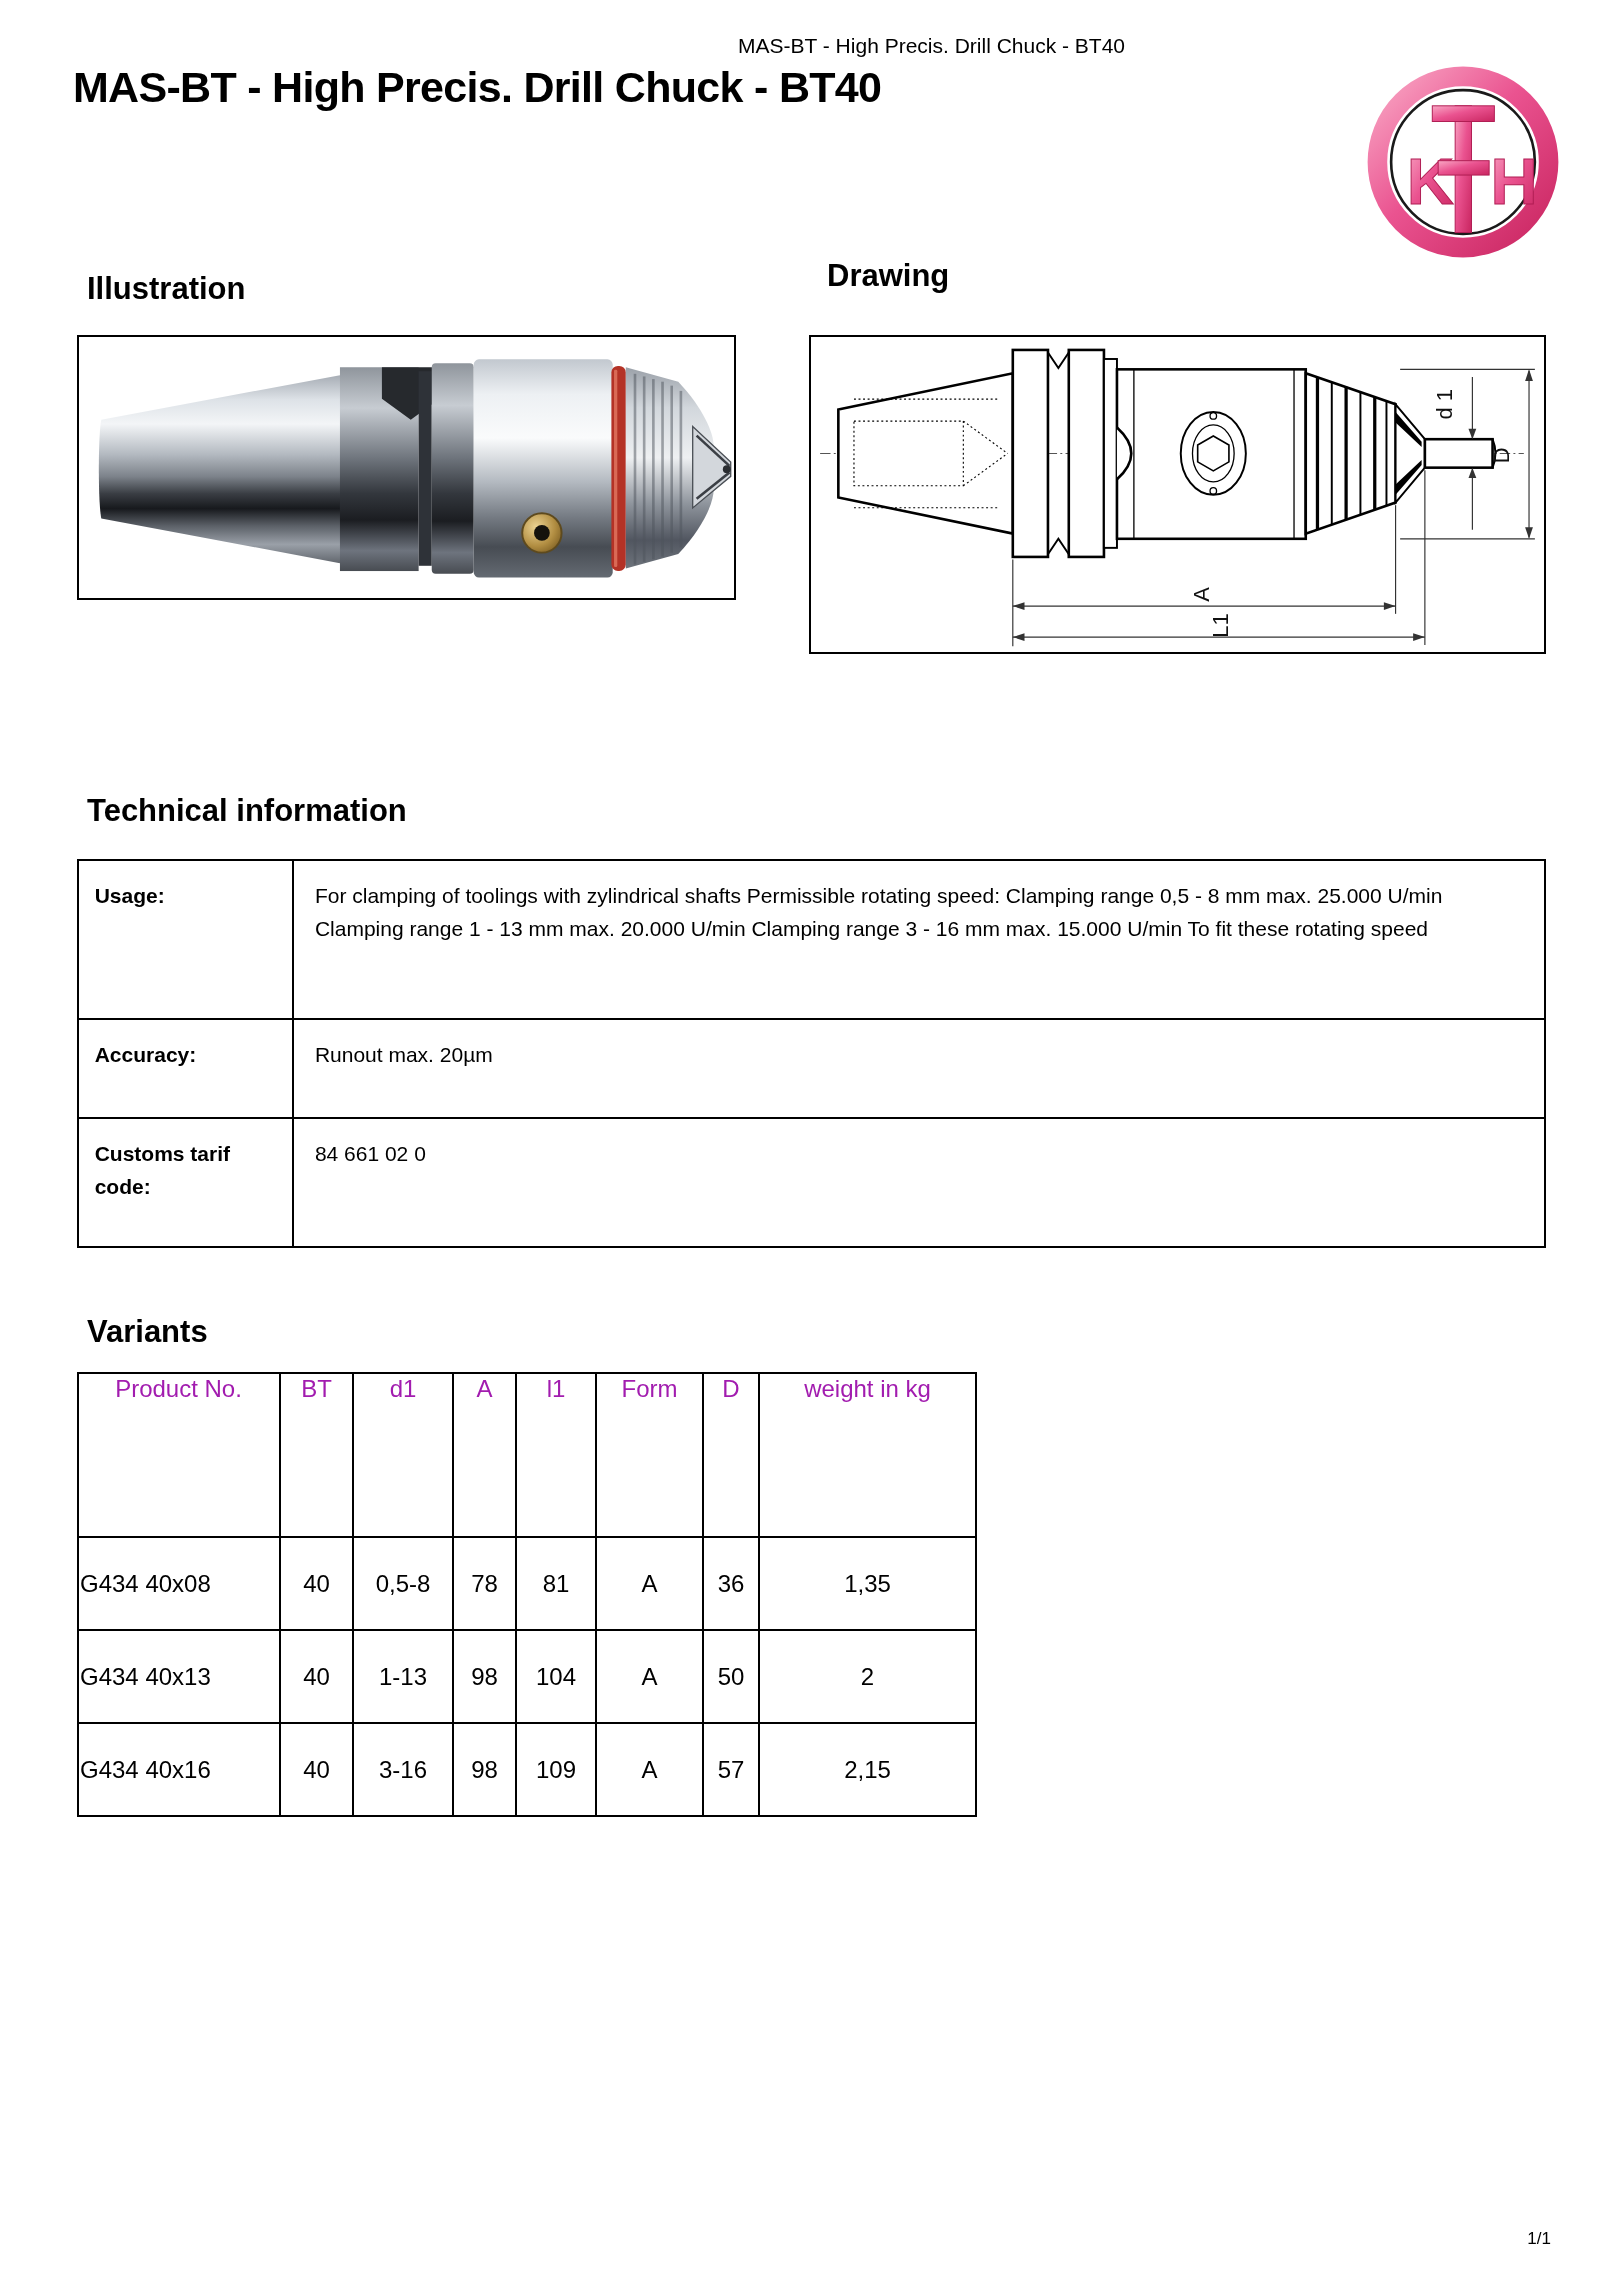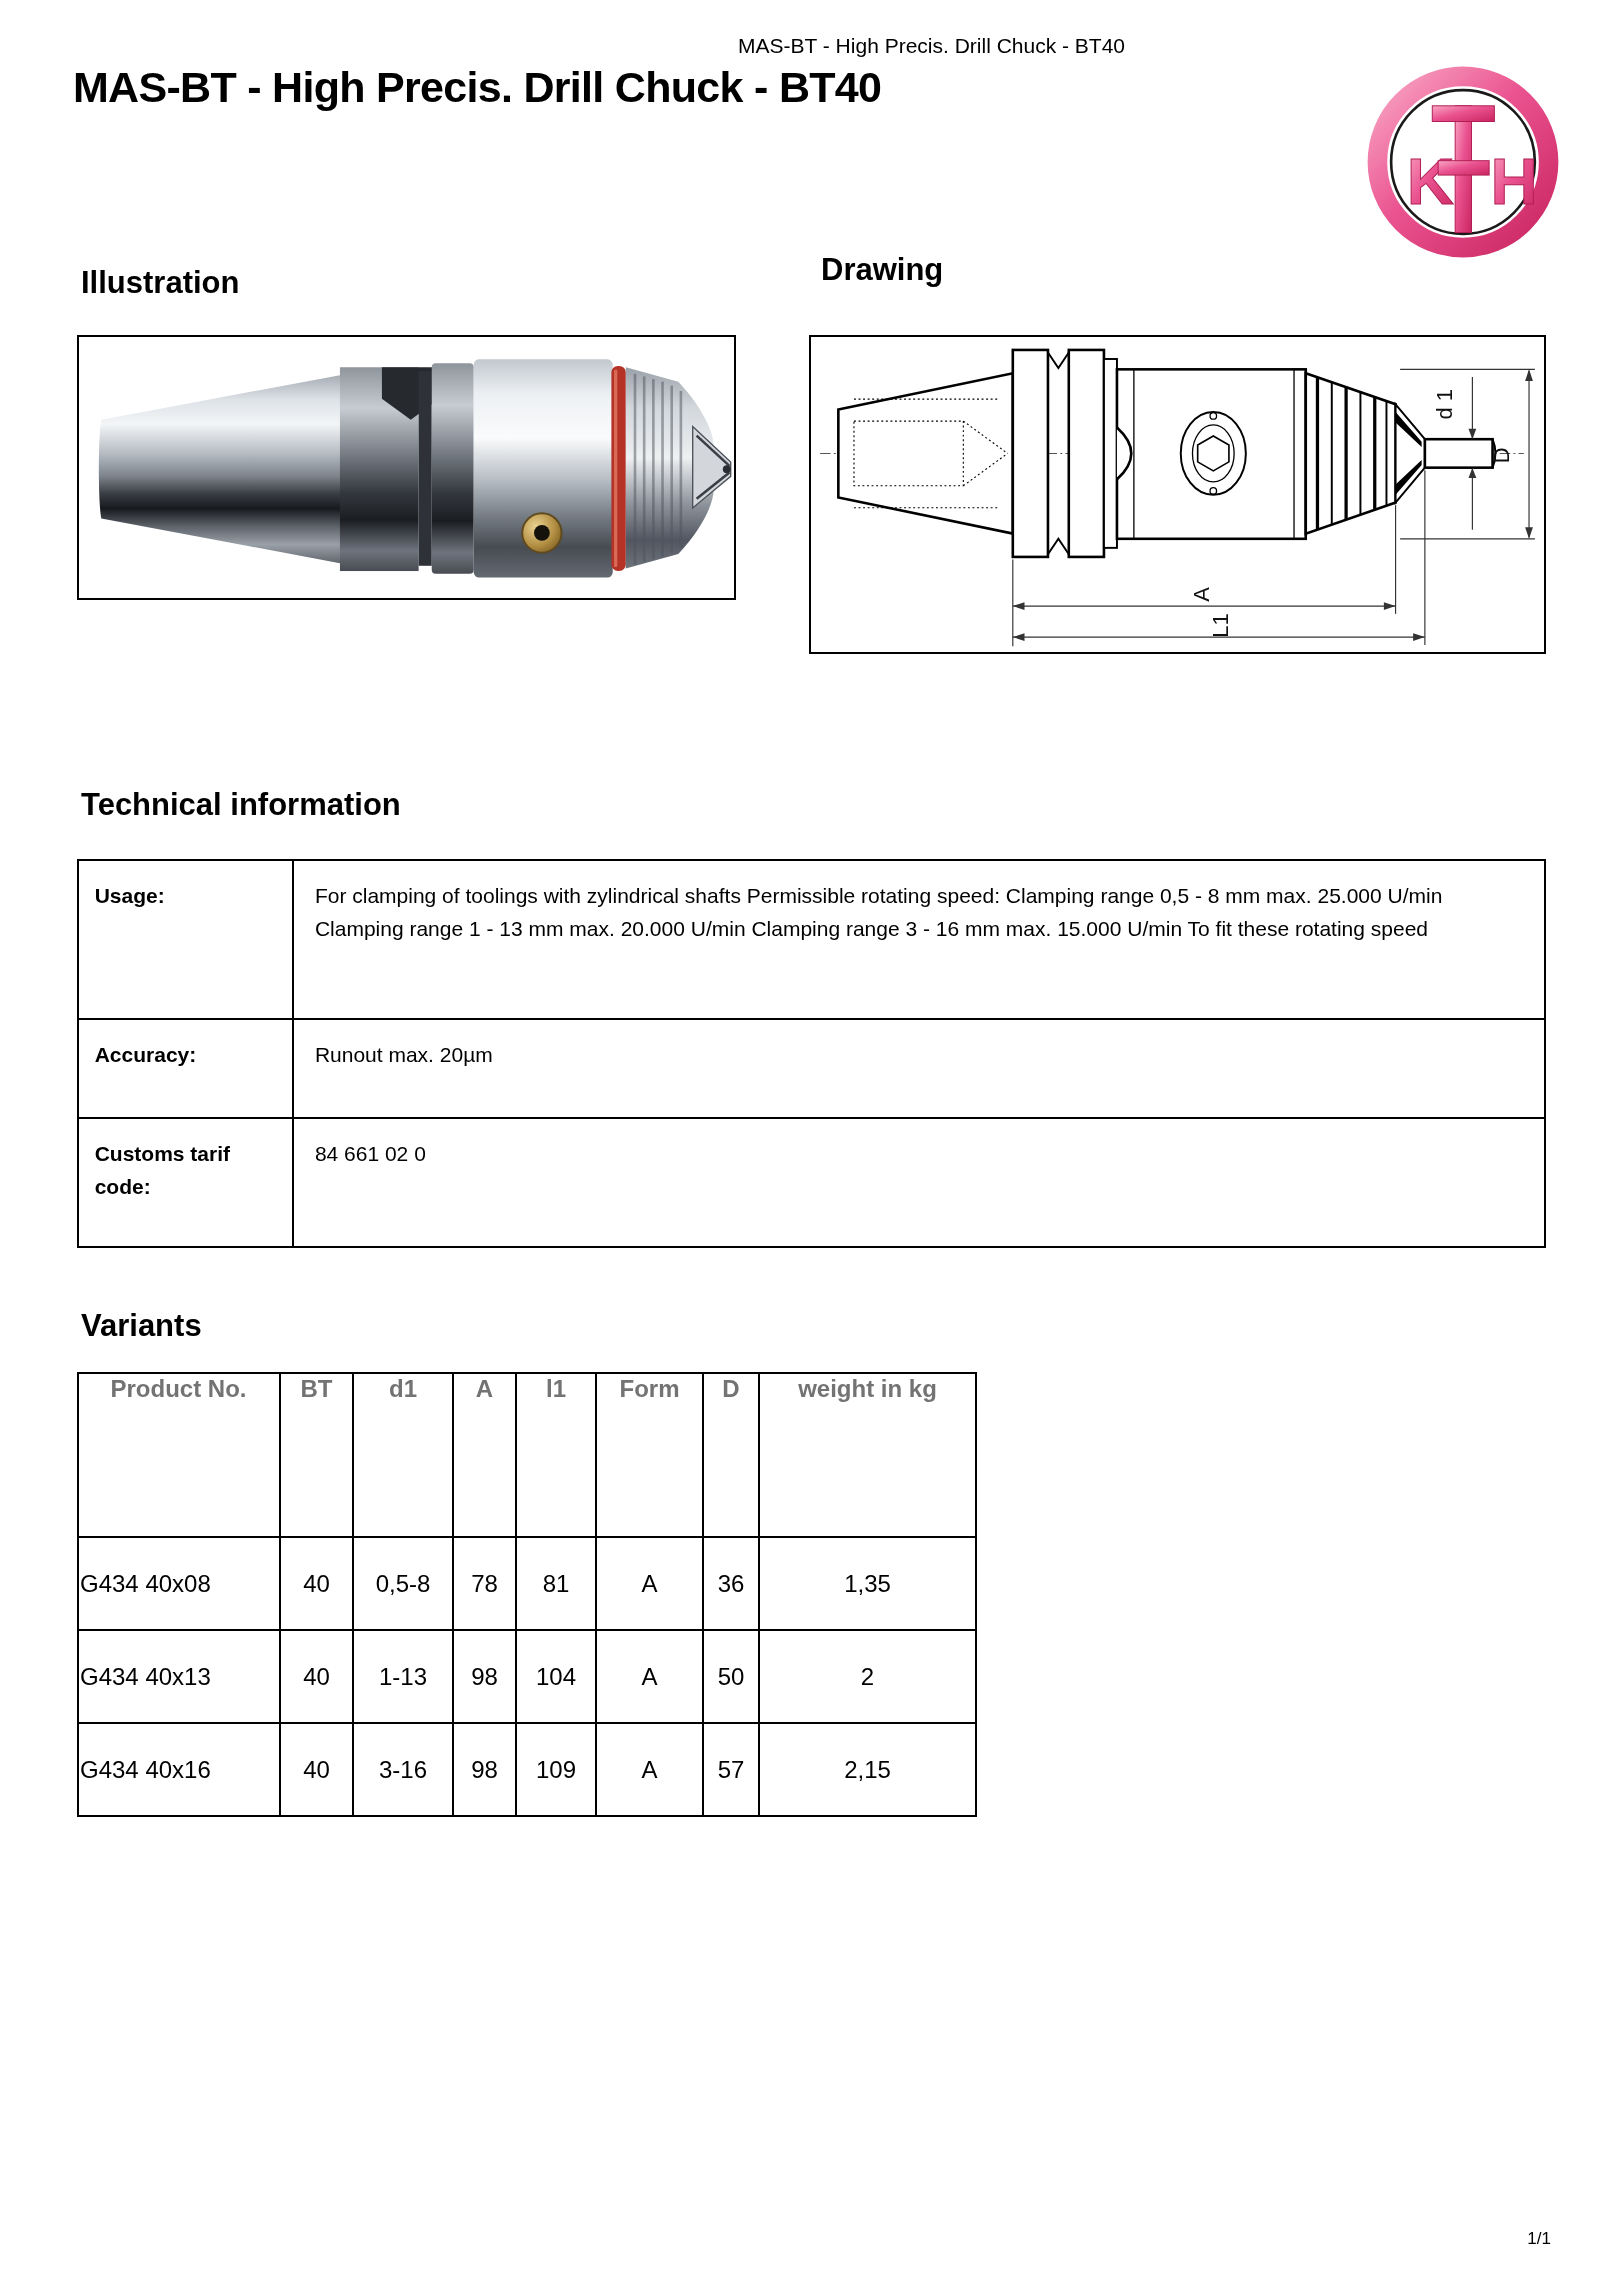--- a/index.html
+++ b/index.html
@@ -9,21 +9,21 @@
   }
   .doc-header {
     position:absolute; left:738px; top:34px; font-size:21px; white-space:nowrap;
   }
   .title {
     position:absolute; left:73px; top:63px; margin:0; font-size:43px;
     font-weight:bold; letter-spacing:-0.7px; white-space:nowrap;
   }
   .logo { position:absolute; left:1365px; top:64px; width:196px; height:196px; }
   .section-heading {
-    position:absolute; margin:8px; font-size:31px; font-weight:bold; white-space:nowrap;text-align:right;
+    position:absolute; margin:14px; font-size:31px; font-weight:bold; white-space:nowrap;text-align:right;
   }
   #h-illustration { left:73px; top:257px; }
   #h-drawing { left:813px; top:244px; }
   #h-technical { left:73px; top:779px; }
   #h-variants { left:73px; top:1300px; }
   .img-box { position:absolute; border:2.6px solid #000; background:#fff; box-sizing:border-box; }
   #illustration-box { left:77px; top:335px; width:659px; height:265px; }
   #drawing-box { left:809px; top:335px; width:737px; height:319px; }
   .img-box svg { display:block; width:100%; height:100%; }
 
@@ -40,21 +40,21 @@
   .row-scope th, .row-scope td { height:98px; }
   .row-accuracy th, .row-accuracy td { height:68px; }
   .row-customs th, .row-customs td { height:99px; }
 
   .variants-table {
     position:absolute; left:77px; top:1372px; width:899px; font-size:24px; text-align:center;
   }
   .variants-table th, .variants-table td { border:2.6px solid #000; }
   .variants-table thead th {
     height:160px; vertical-align:top; 
-    color:#737373; font-weight:bold;
+    color:#a21caf; font-weight:normal;
   }
   .variants-table tbody td { height:89px; vertical-align:middle; }
   .variants-table .col-product { text-align:left; }
   .variants-table thead .col-product { text-align:center; padding-left:0; }
 
   .footer {
     position:absolute; left:1420px; top:2229px; width:131px; text-align:right; font-size:17px;
   }
 </style>
 </head>

